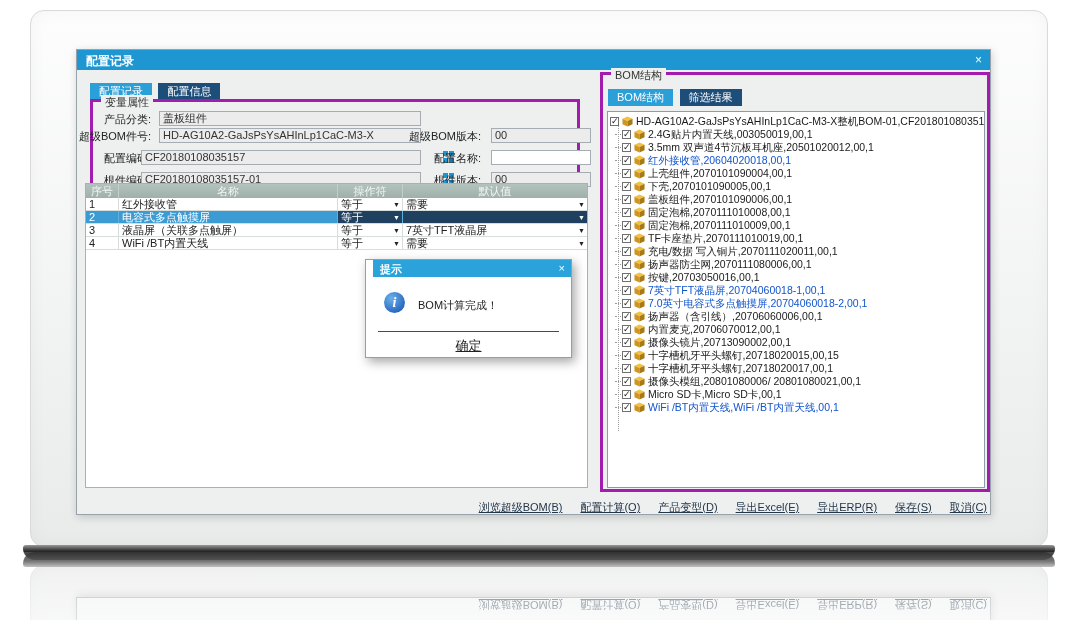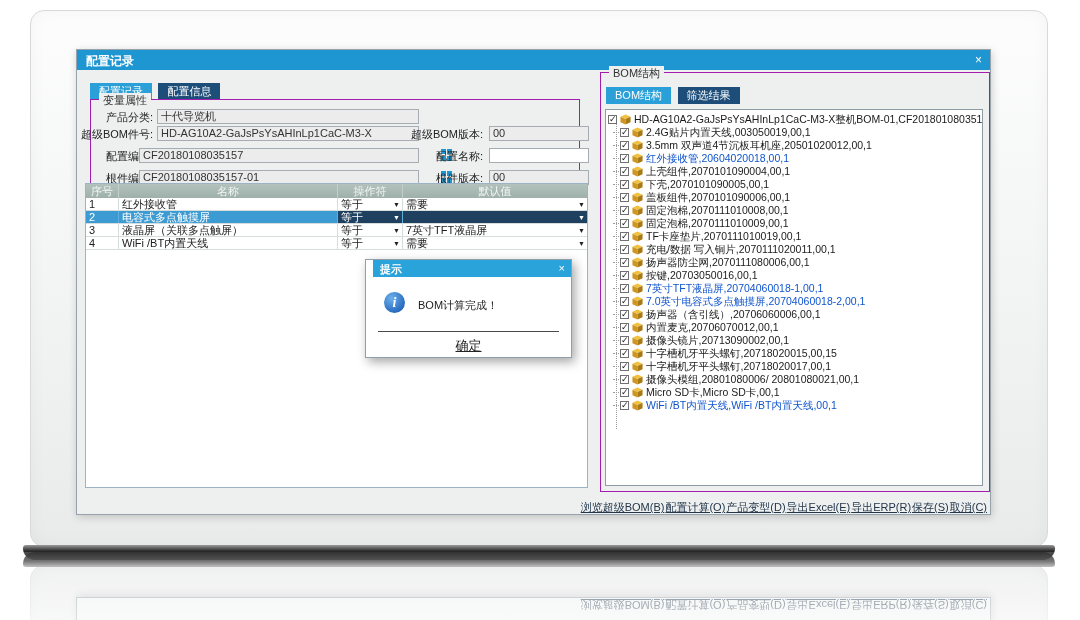--- a/index.html
+++ b/index.html
@@ -26,21 +26,21 @@
   .titlebar .title { position:absolute; left:9px; top:3px; color:#fff; font-size:12px; font-weight:bold; }
   .titlebar .close { position:absolute; right:8px; top:3px; color:#fff; font-size:12px; cursor:pointer; line-height:14px; }
 
   
   .tab { display:inline-block; height:17px; line-height:17px; padding:0 9px; font-size:11px; color:#fff; cursor:pointer; }
   .tab.active { background:#2b9fd8; }
   .tab.inactive { background:#1d4e7a; margin-left:2px; }
   .left-tabs { position:absolute; left:13px; top:31px; }
 
   
-  .groupbox { position:absolute; border:1px solid #a21caf; }
+  .groupbox { position:absolute; border:3px solid #a21caf; }
   .group-label { position:absolute; top:-7px; left:8px; background:#eef0f0; padding:0 4px; font-size:11px; color:#333; }
 
   .gb-left { left:13px; top:49px; width:490px; height:89px; }
   .frow { position:absolute; left:0; right:0; height:15px; }
   .fld-label { position:absolute; white-space:nowrap; font-size:11px; color:#222; top:1px; }
   .lbl-main { right:426px; }
   .lbl-right { right:96px; }
   .field { position:absolute; top:0; height:15px; background:#ececec; border:1px solid #a6adb2;
     font-size:11px; color:#333; line-height:13px; padding:0 3px; overflow:hidden; white-space:nowrap; }
   .field.white { background:#ffffff; }
@@ -88,21 +88,21 @@
   .tree-item .t-icon { width:11px; height:11px; margin-right:3px; flex:0 0 auto; }
   .tree-item .tree-label { font-size:10.5px; color:#1a1a1a; cursor:default; }
   .tree-item.blue .tree-label { color:#1155cc; }
   .tree-item.root { padding-left:2px; }
   .tree-item.child { padding-left:14px; }
   .tree-item.child::before { content:""; position:absolute; left:7px; top:6px; width:6px; border-top:1px dotted #9a9a9a; }
   .tree-guide { position:absolute; left:10px; top:14px; bottom:56px; border-left:1px dotted #9a9a9a; }
 
   
   .footer { position:absolute; right:3px; top:447px; text-align:right; }
-  .footer-link { font-size:11px; color:#23364a; text-decoration:underline; margin-left:1px; cursor:pointer; }
+  .footer-link { font-size:11px; color:#23364a; text-decoration:underline; margin-left:18px; cursor:pointer; }
 </style>
 </head>
 <body>
 
 <div class="stage">
 
   <div class="monitor-wrap" id="monitor-wrap">
     <div class="monitor">
 
       <div class="dialog">
@@ -115,21 +115,21 @@
         <div class="left-tabs">
           <span class="tab active">配置记录</span>
           <span class="tab inactive">配置信息</span>
         </div>
 
         <div class="groupbox gb-left">
           <span class="group-label">变量属性</span>
 
           <div class="frow" style="top:9px;">
             <span class="fld-label lbl-main">产品分类:</span>
-            <div class="field f-main">十代导览机</div>
+            <div class="field f-main">盖板组件</div>
           </div>
 
           <div class="frow" style="top:26px;">
             <span class="fld-label lbl-main">超级BOM件号:</span>
             <div class="field f-main">HD-AG10A2-GaJsPsYsAHInLp1CaC-M3-X</div>
             <span class="fld-label lbl-right">超级BOM版本:</span>
             <div class="field f-right">00</div>
           </div>
 
           <div class="frow" style="top:48px;">

